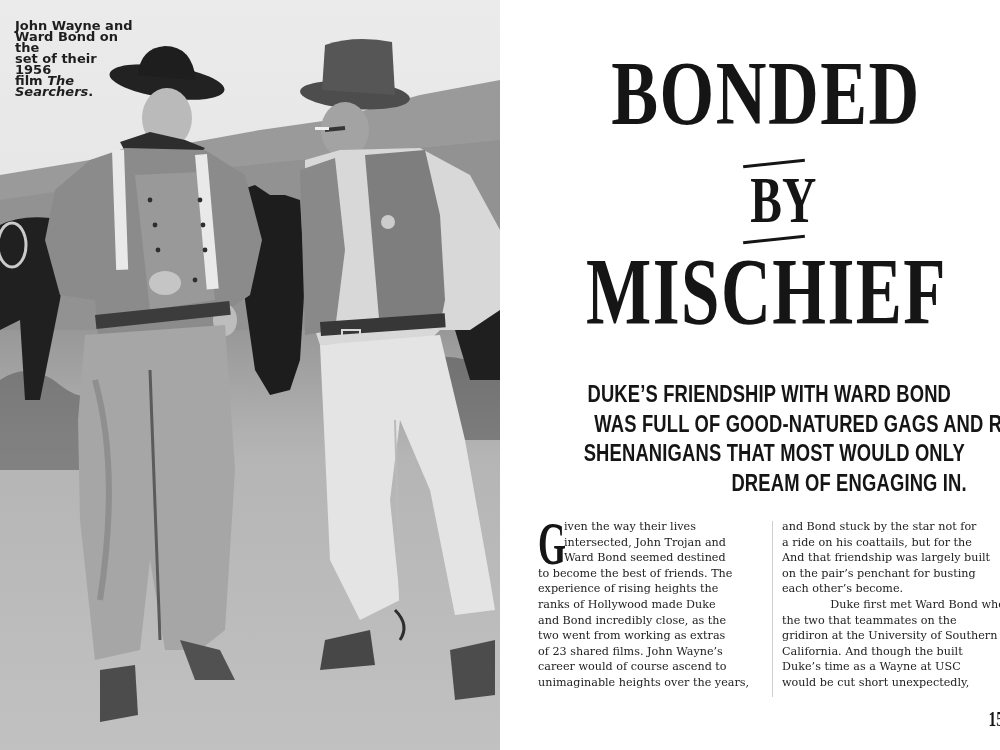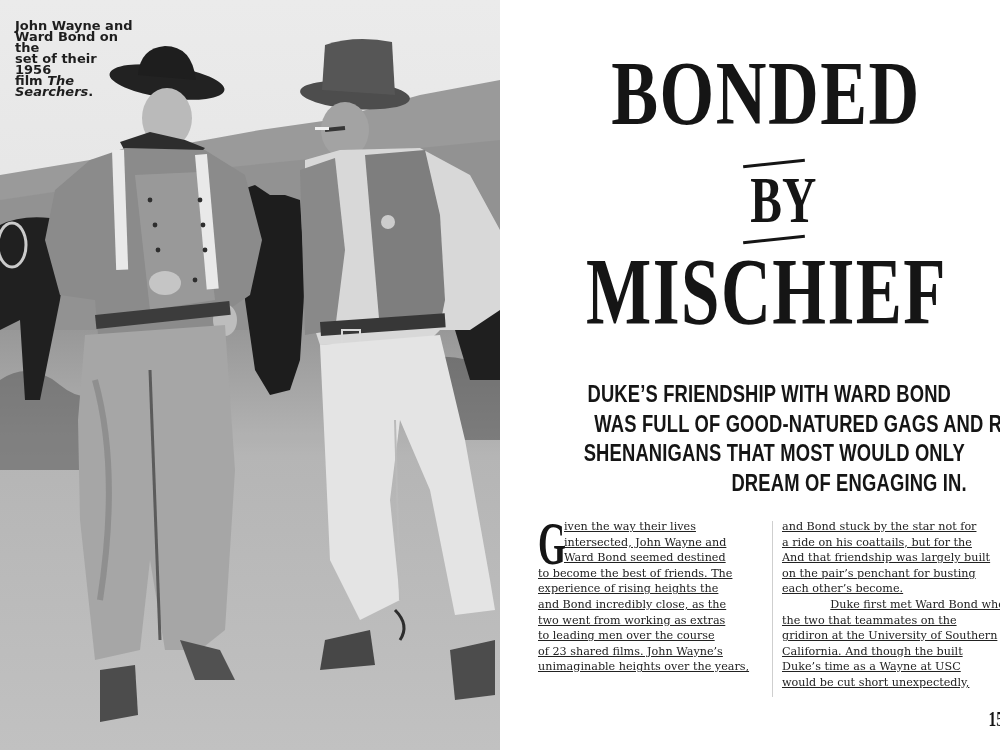--- a/index.html
+++ b/index.html
@@ -50,21 +50,21 @@
     font-size: 23px; line-height: 29.5px; color: #151515;
     letter-spacing: 0.2px;
   }
   .dek span { display: inline-block; transform: scaleX(0.80); white-space: nowrap; }
 
   .col {
     position: absolute; top: 519px;
     font-family: "DejaVu Serif", serif; font-size: 11.2px; line-height: 15.6px;
     color: #222;
   }
-  .col .ln { display: block; white-space: nowrap; text-decoration: underline; }
+  .col .ln { display: block; white-space: nowrap; }
   .col1 { left: 22px; width: 222px; }
   .col2 { left: 266px; width: 230px; }
   .col-rule { position: absolute; left: 256px; top: 521px; width: 1px; height: 176px; background: #cfcfcf; }
   .dropcap {
     position: absolute; left: 22px; top: 519px; width: 22px;
     font-family: "Liberation Serif", serif; font-weight: bold;
     font-size: 62px; line-height: 48px; color: #151515;
     transform: scaleX(0.58); transform-origin: left top;
   }
   .col1 .indent { padding-left: 26px; }
@@ -194,28 +194,29 @@
     <span>DUKE’S FRIENDSHIP WITH WARD BOND</span><br>
     <span>WAS FULL OF GOOD-NATURED GAGS AND ROWDY</span><br>
     <span>SHENANIGANS THAT MOST WOULD ONLY</span><br>
     <span>DREAM OF ENGAGING IN.</span>
   </div>
 
   <div class="dropcap">G</div>
 
   <div class="col col1">
     <span class="ln indent">iven the way their lives</span>
-    <span class="ln indent">intersected, John Wayne and</span>
+    <span class="ln indent">intersected, John Trojan and</span>
     <span class="ln indent">Ward Bond seemed destined</span>
     <span class="ln">to become the best of friends. The</span>
     <span class="ln">experience of rising heights the</span>
+    <span class="ln">ranks of Hollywood made Duke</span>
     <span class="ln">and Bond incredibly close, as the</span>
     <span class="ln">two went from working as extras</span>
-    <span class="ln">to leading men over the course</span>
     <span class="ln">of 23 shared films. John Wayne’s</span>
+    <span class="ln">career would of course ascend to</span>
     <span class="ln">unimaginable heights over the years,</span>
   </div>
 
   <div class="col-rule"></div>
 
   <div class="col col2">
     <span class="ln">and Bond stuck by the star not for</span>
     <span class="ln">a ride on his coattails, but for the</span>
     <span class="ln">And that friendship was largely built</span>
     <span class="ln">on the pair’s penchant for busting</span>

